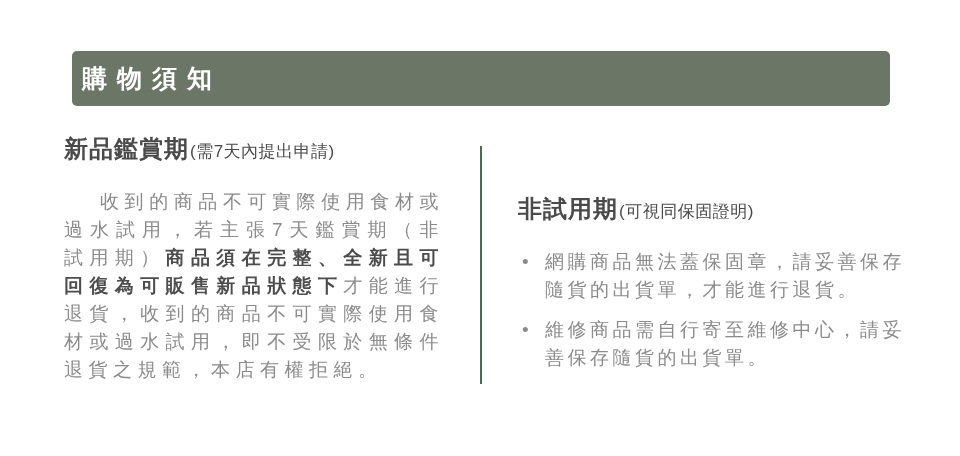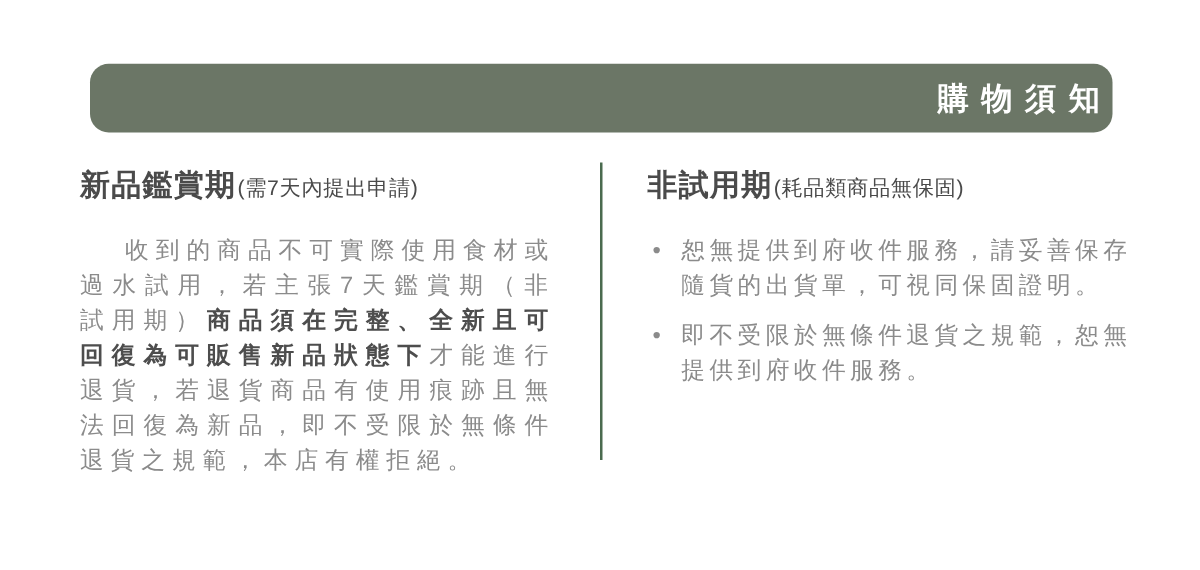--- a/index.html
+++ b/index.html
@@ -12,36 +12,36 @@
     position: relative;
     width: 960px;
     height: 456px;
     background: #ffffff;
     overflow: hidden;
   }
   .banner {
     margin: 51px 70px 0 72px;
     height: 55px;
     background: var(--banner-bg, #6b7666);
-    border-radius: 15px;
+    border-radius: 5px;
     display: flex;
     align-items: center;
-    justify-content: flex-end;
+    justify-content: flex-start;
   }
   .banner-title {
     color: var(--banner-text, #ffffff);
     font-size: 25px;
     font-weight: bold;
     letter-spacing: 10px;
     text-indent: 10px;
   }
   .columns {
     display: flex;
     margin: 28px 55px 0 64px;
-    align-items: flex-start;
+    align-items: flex-end;
   }
   .col-left {
     width: 380px;
     flex: 0 0 380px;
   }
   .v-divider {
     flex: 0 0 2px;
     width: 2px;
     height: 238px;
     margin: -4px 36px 0 36px;
@@ -113,29 +113,29 @@
   <div class="banner">
     <span class="banner-title">購物須知</span>
   </div>
 
   <div class="columns">
 
     <section class="col-left">
       <h2 class="section-title">
         <span>新品鑑賞期</span><span class="title-note">(需7天內提出申請)</span>
       </h2>
-      <p class="para" id="trial-paragraph"><span>收到的商品不可實際使用食材或過水試用，若主張7天鑑賞期（非試用期）</span><b>商品須在完整、全新且可回復為可販售新品狀態下</b><span>才能進行退貨，若退貨商品有使用痕跡且無法回復為新品，即不受限於無條件退貨之規範，本店有權拒絕。</span></p>
+      <p class="para" id="trial-paragraph"><span>收到的商品不可實際使用食材或過水試用，若主張7天鑑賞期（非試用期）</span><b>商品須在完整、全新且可回復為可販售新品狀態下</b><span>才能進行退貨，收到的商品不可實際使用食材或過水試用，即不受限於無條件退貨之規範，本店有權拒絕。</span></p>
     </section>
 
     <div class="v-divider"></div>
 
     <section class="col-right">
       <h2 class="section-title">
-        <span>非試用期</span><span class="title-note">(耗品類商品無保固)</span>
+        <span>非試用期</span><span class="title-note">(可視同保固證明)</span>
       </h2>
       <ul class="bullet-list" id="warranty-list">
-          <li>恕無提供到府收件服務，請妥善保存隨貨的出貨單，可視同保固證明。</li>
-          <li>即不受限於無條件退貨之規範，恕無提供到府收件服務。</li>
+          <li>網購商品無法蓋保固章，請妥善保存隨貨的出貨單，才能進行退貨。</li>
+          <li>維修商品需自行寄至維修中心，請妥善保存隨貨的出貨單。</li>
         </ul>
     </section>
 
   </div>
 </div>
 
 </body></html>

